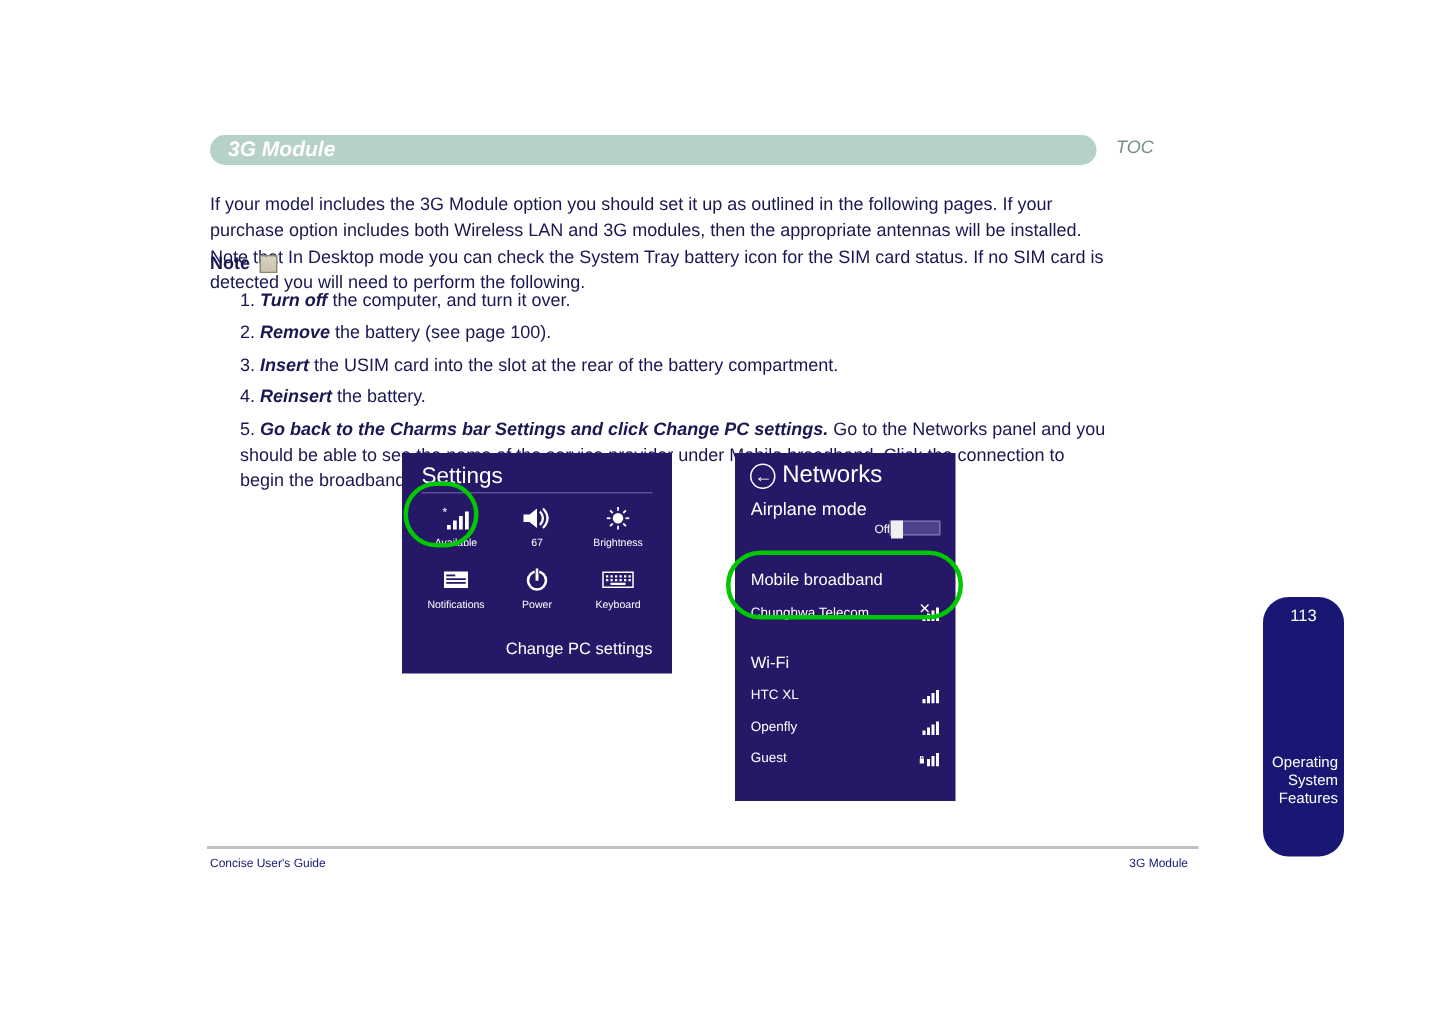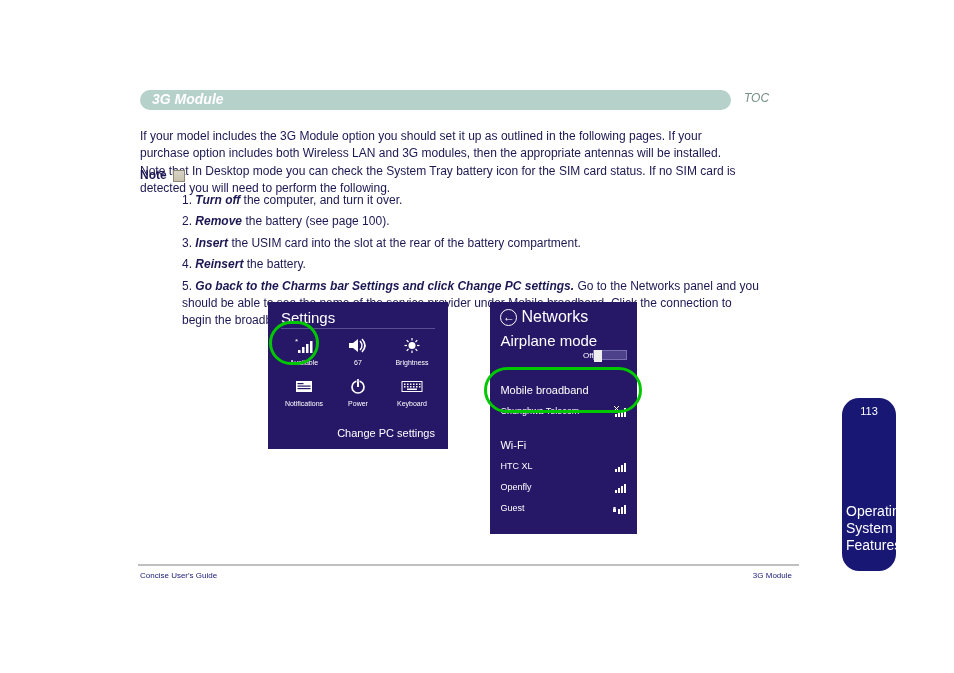--- a/index.html
+++ b/index.html
@@ -64,21 +64,20 @@
     border: 1px solid #8c8776;
   }
   .list {
     position: absolute;
     left: 160px;
     top: 192px;
     width: 580px;
     font-size: 12px;
     color: #1b1752;
     line-height: 1.45;
-    margin-left: 22px;
   }
   .list-item { margin-bottom: 4px; }
   .list-term { font-weight: bold; font-style: italic; }
   .panels {
     position: absolute;
     left: 268px;
     top: 302px;
   }
   .settings-panel, .networks-panel {
     background: #271867;
@@ -158,21 +157,21 @@
     border-radius: 50%;
     color: #fff;
     display: flex;
     align-items: center;
     justify-content: center;
     font-size: 12px;
     line-height: 1;
   }
   .airplane {
     margin-top: 6px;
-    font-size: 15px;
+    font-size: 12px;
   }
   .airplane-row {
     display: flex;
     justify-content: flex-end;
     align-items: center;
     font-size: 8px;
     margin-top: 1px;
   }
   .toggle {
     width: 34px;
@@ -225,21 +224,21 @@
     border-radius: 17px;
   }
   .page-num {
     color: #fff;
     font-size: 11px;
     text-align: center;
     padding-top: 7px;
   }
   .page-caption {
     color: #fff;
-    font-size: 14px;
+    font-size: 10px;
     text-align: right;
     line-height: 1.2;
     margin-top: 86px;
     padding: 0 4px;
   }
   .hr-line {
     position: absolute;
     left: 138px;
     top: 564px;
     width: 661px;

